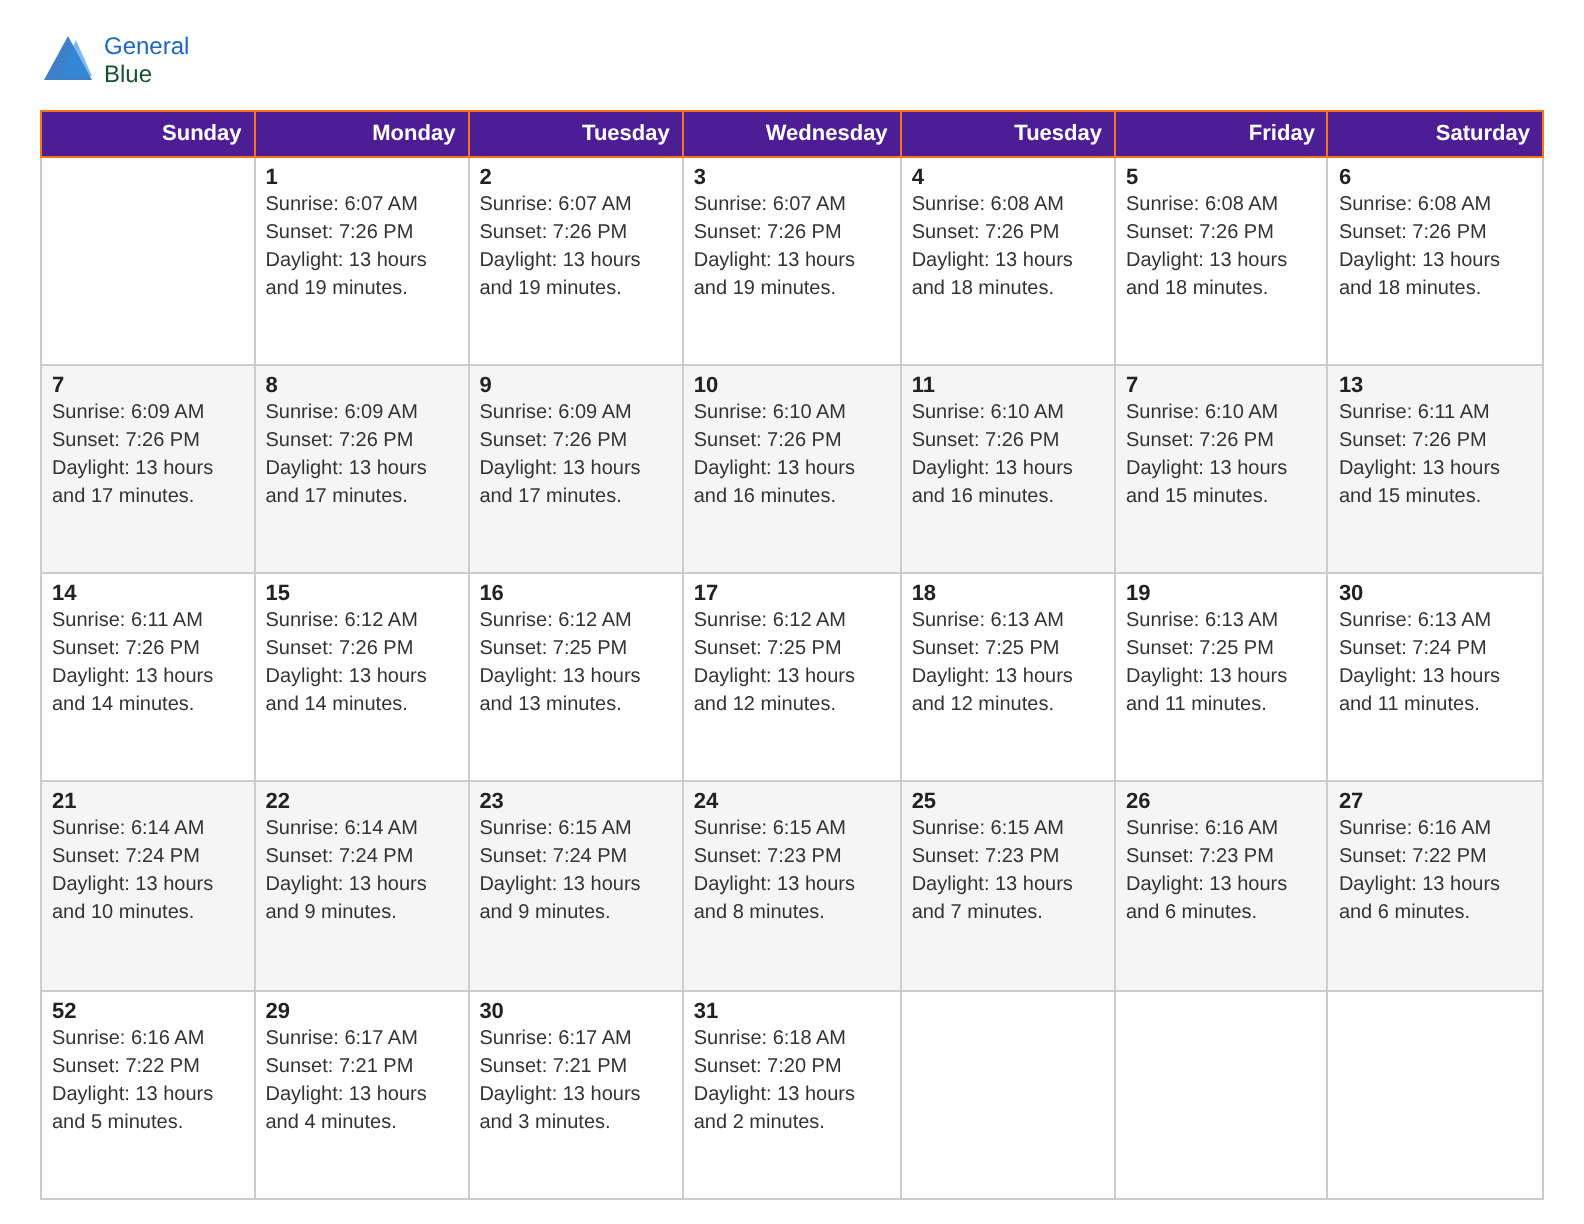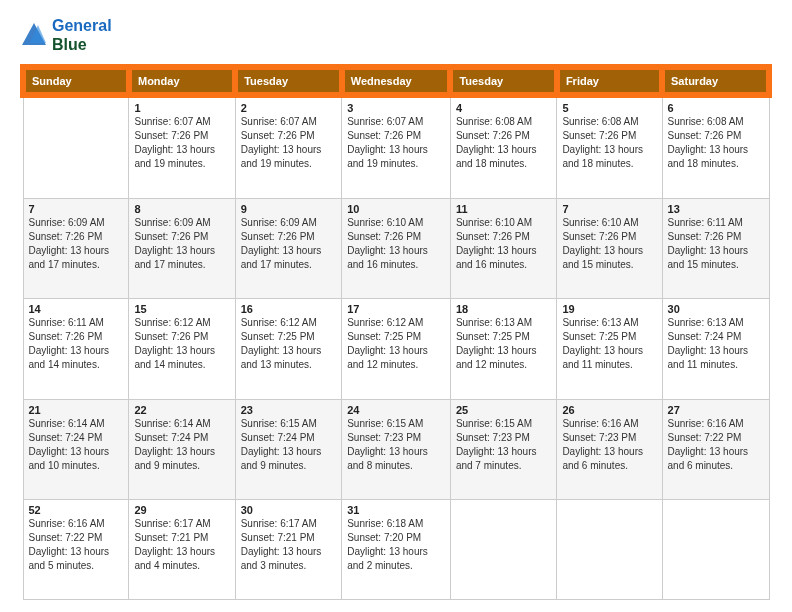--- a/index.html
+++ b/index.html
@@ -22,22 +22,22 @@
       justify-content: space-between;
       align-items: flex-start;
       margin-bottom: 10px;
     }
     .logo-container {
       display: flex;
       align-items: center;
       gap: 4px;
     }
     .logo-text {
-      font-size: 16px;
-      font-weight: bold;
+      font-size: 12px;
+      font-weight: normal;
       color: #333;
       line-height: 1.2;
     }
     .logo-text span {
       color: #1a6abf;
     }
     .logo-icon {
       width: 28px;
       height: 28px;
     }
@@ -54,27 +54,27 @@
       font-size: 14px;
       color: #444;
     }
     .calendar-table {
       width: 100%;
       border-collapse: collapse;
       flex: 1;
       font-size: 10px;
     }
     .calendar-table th {
-      background-color: #a16207;
+      background-color: #4c1d95;
       color: #fff;
-      text-align: left;
+      text-align: right;
       padding: 5px 6px;
       font-size: 11px;
       font-weight: bold;
-      border: 6px solid #f97316;
+      border: 1px solid #f97316;
     }
     .calendar-table td {
       border: 1px solid #ccc;
       vertical-align: top;
       padding: 4px 5px;
       width: 113px;
       min-height: 70px;
       height: 78px;
       background: #fff;
     }

